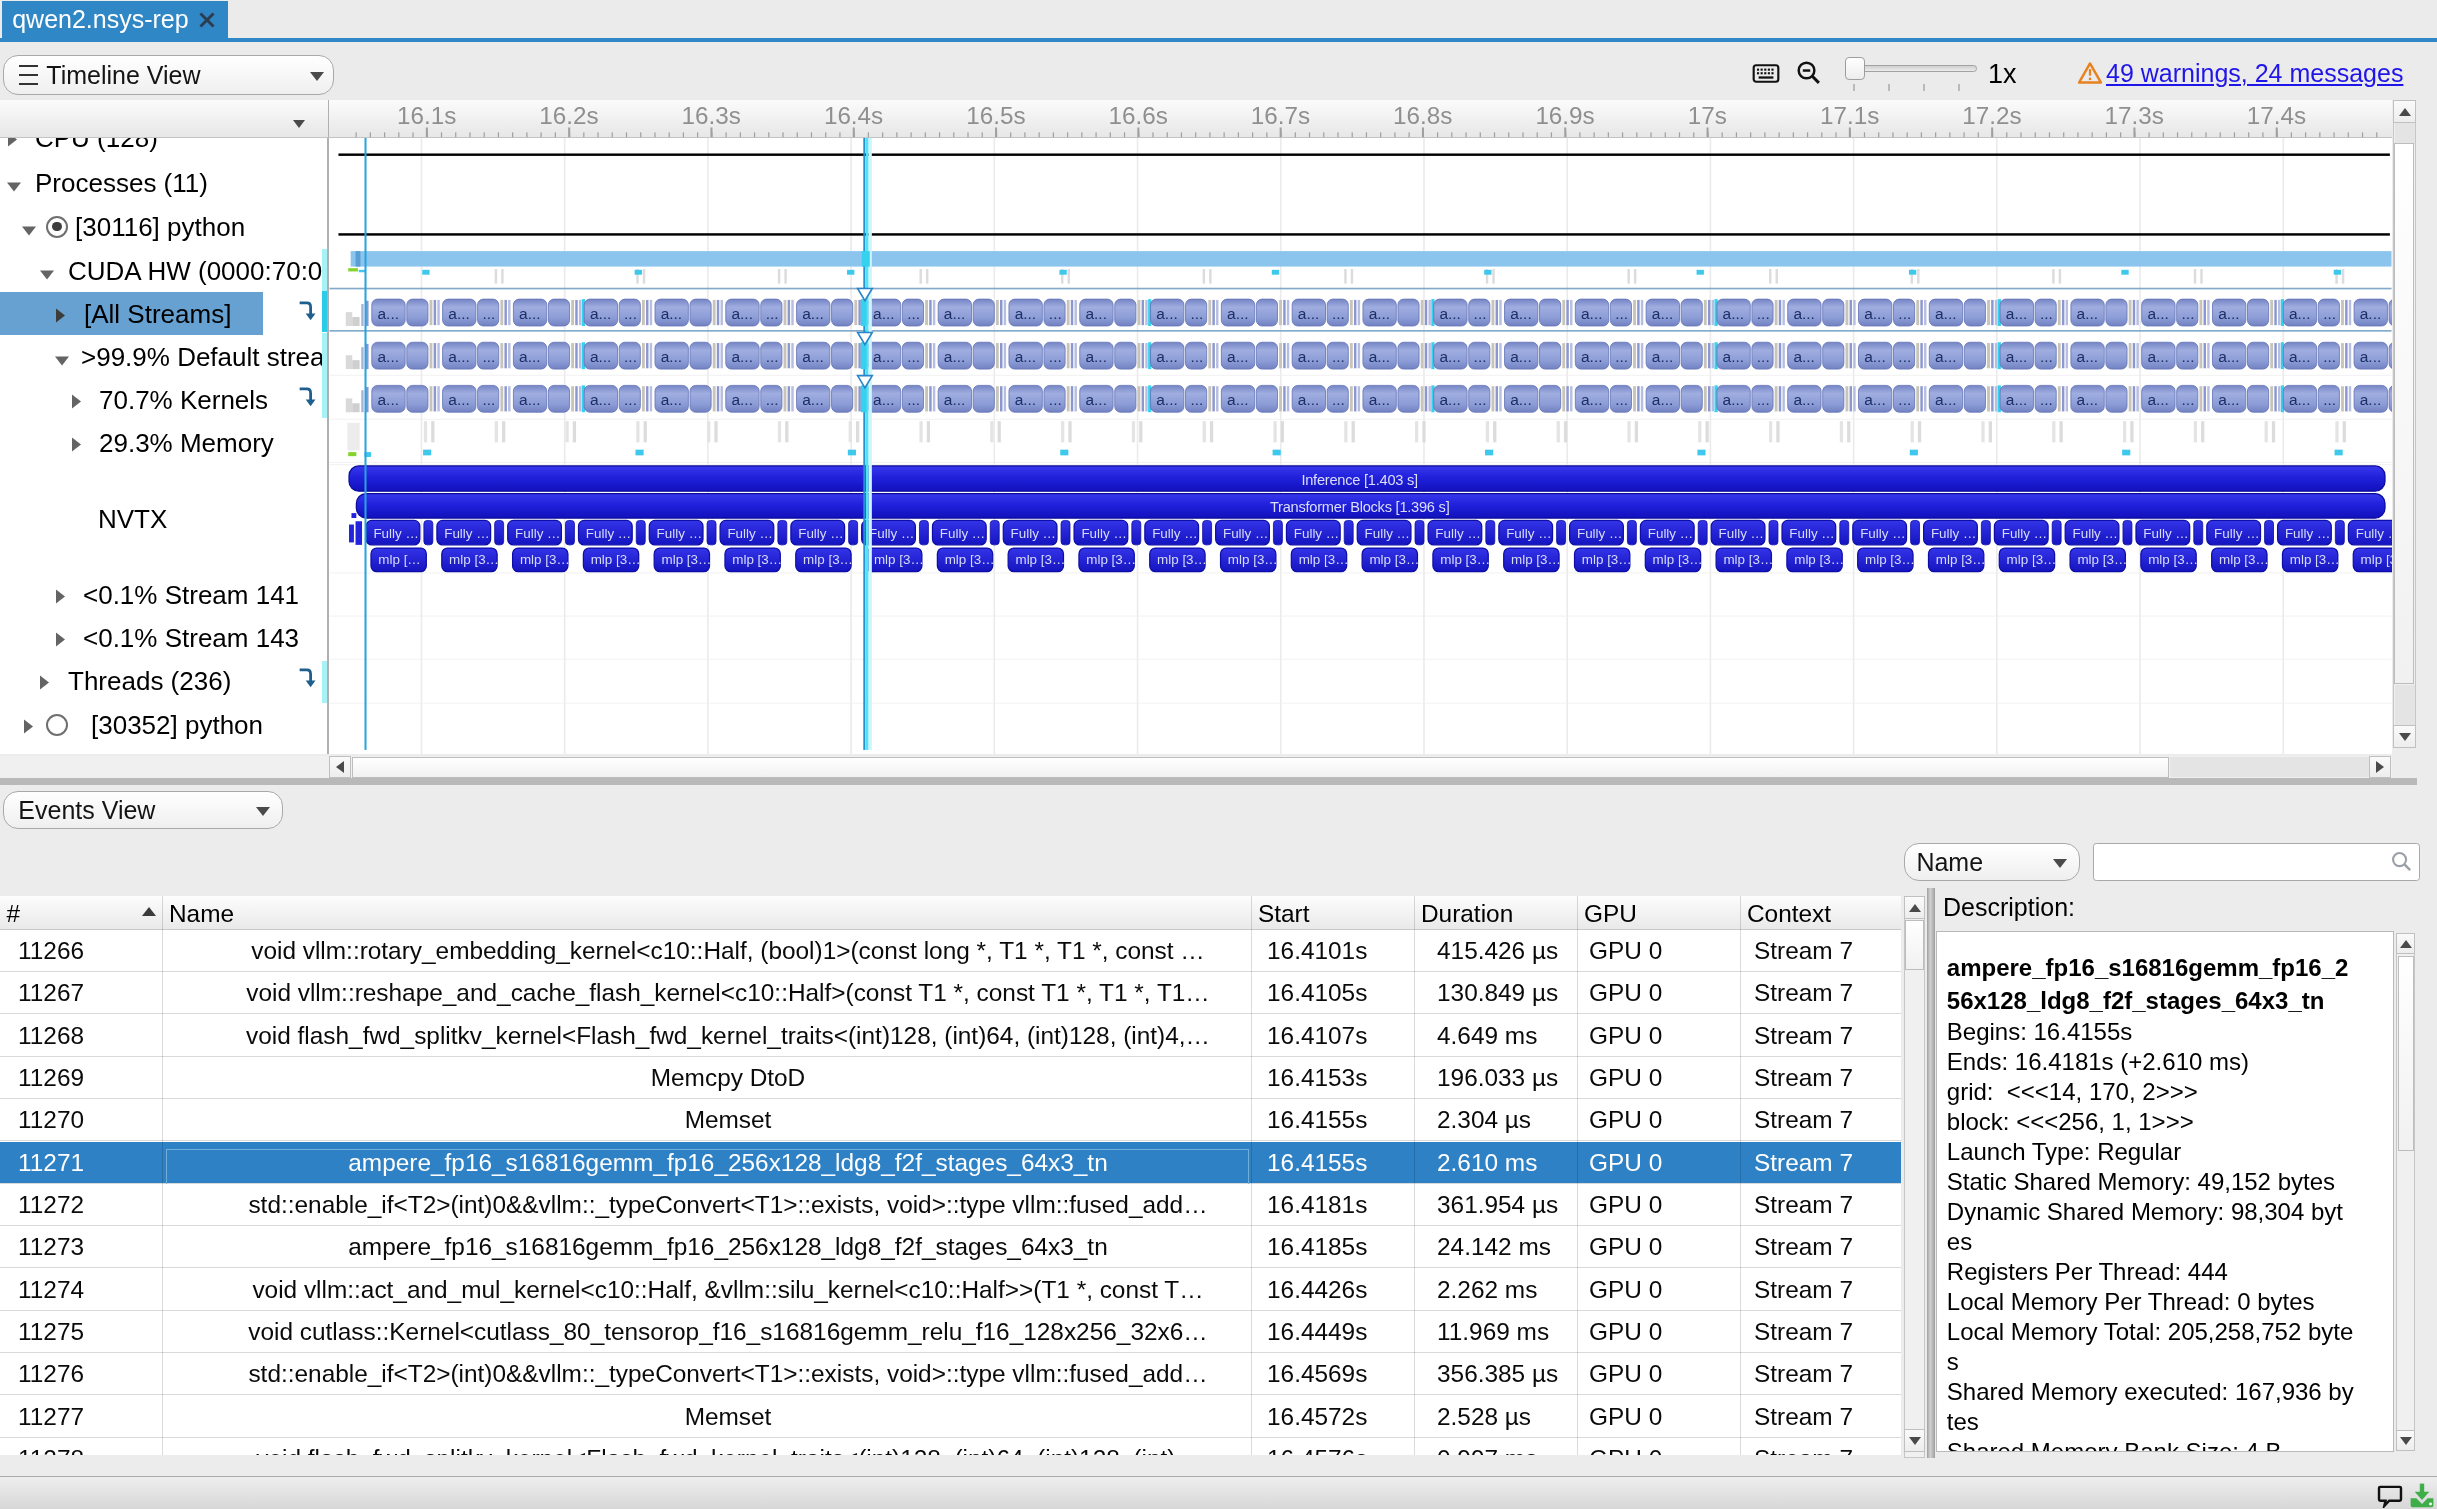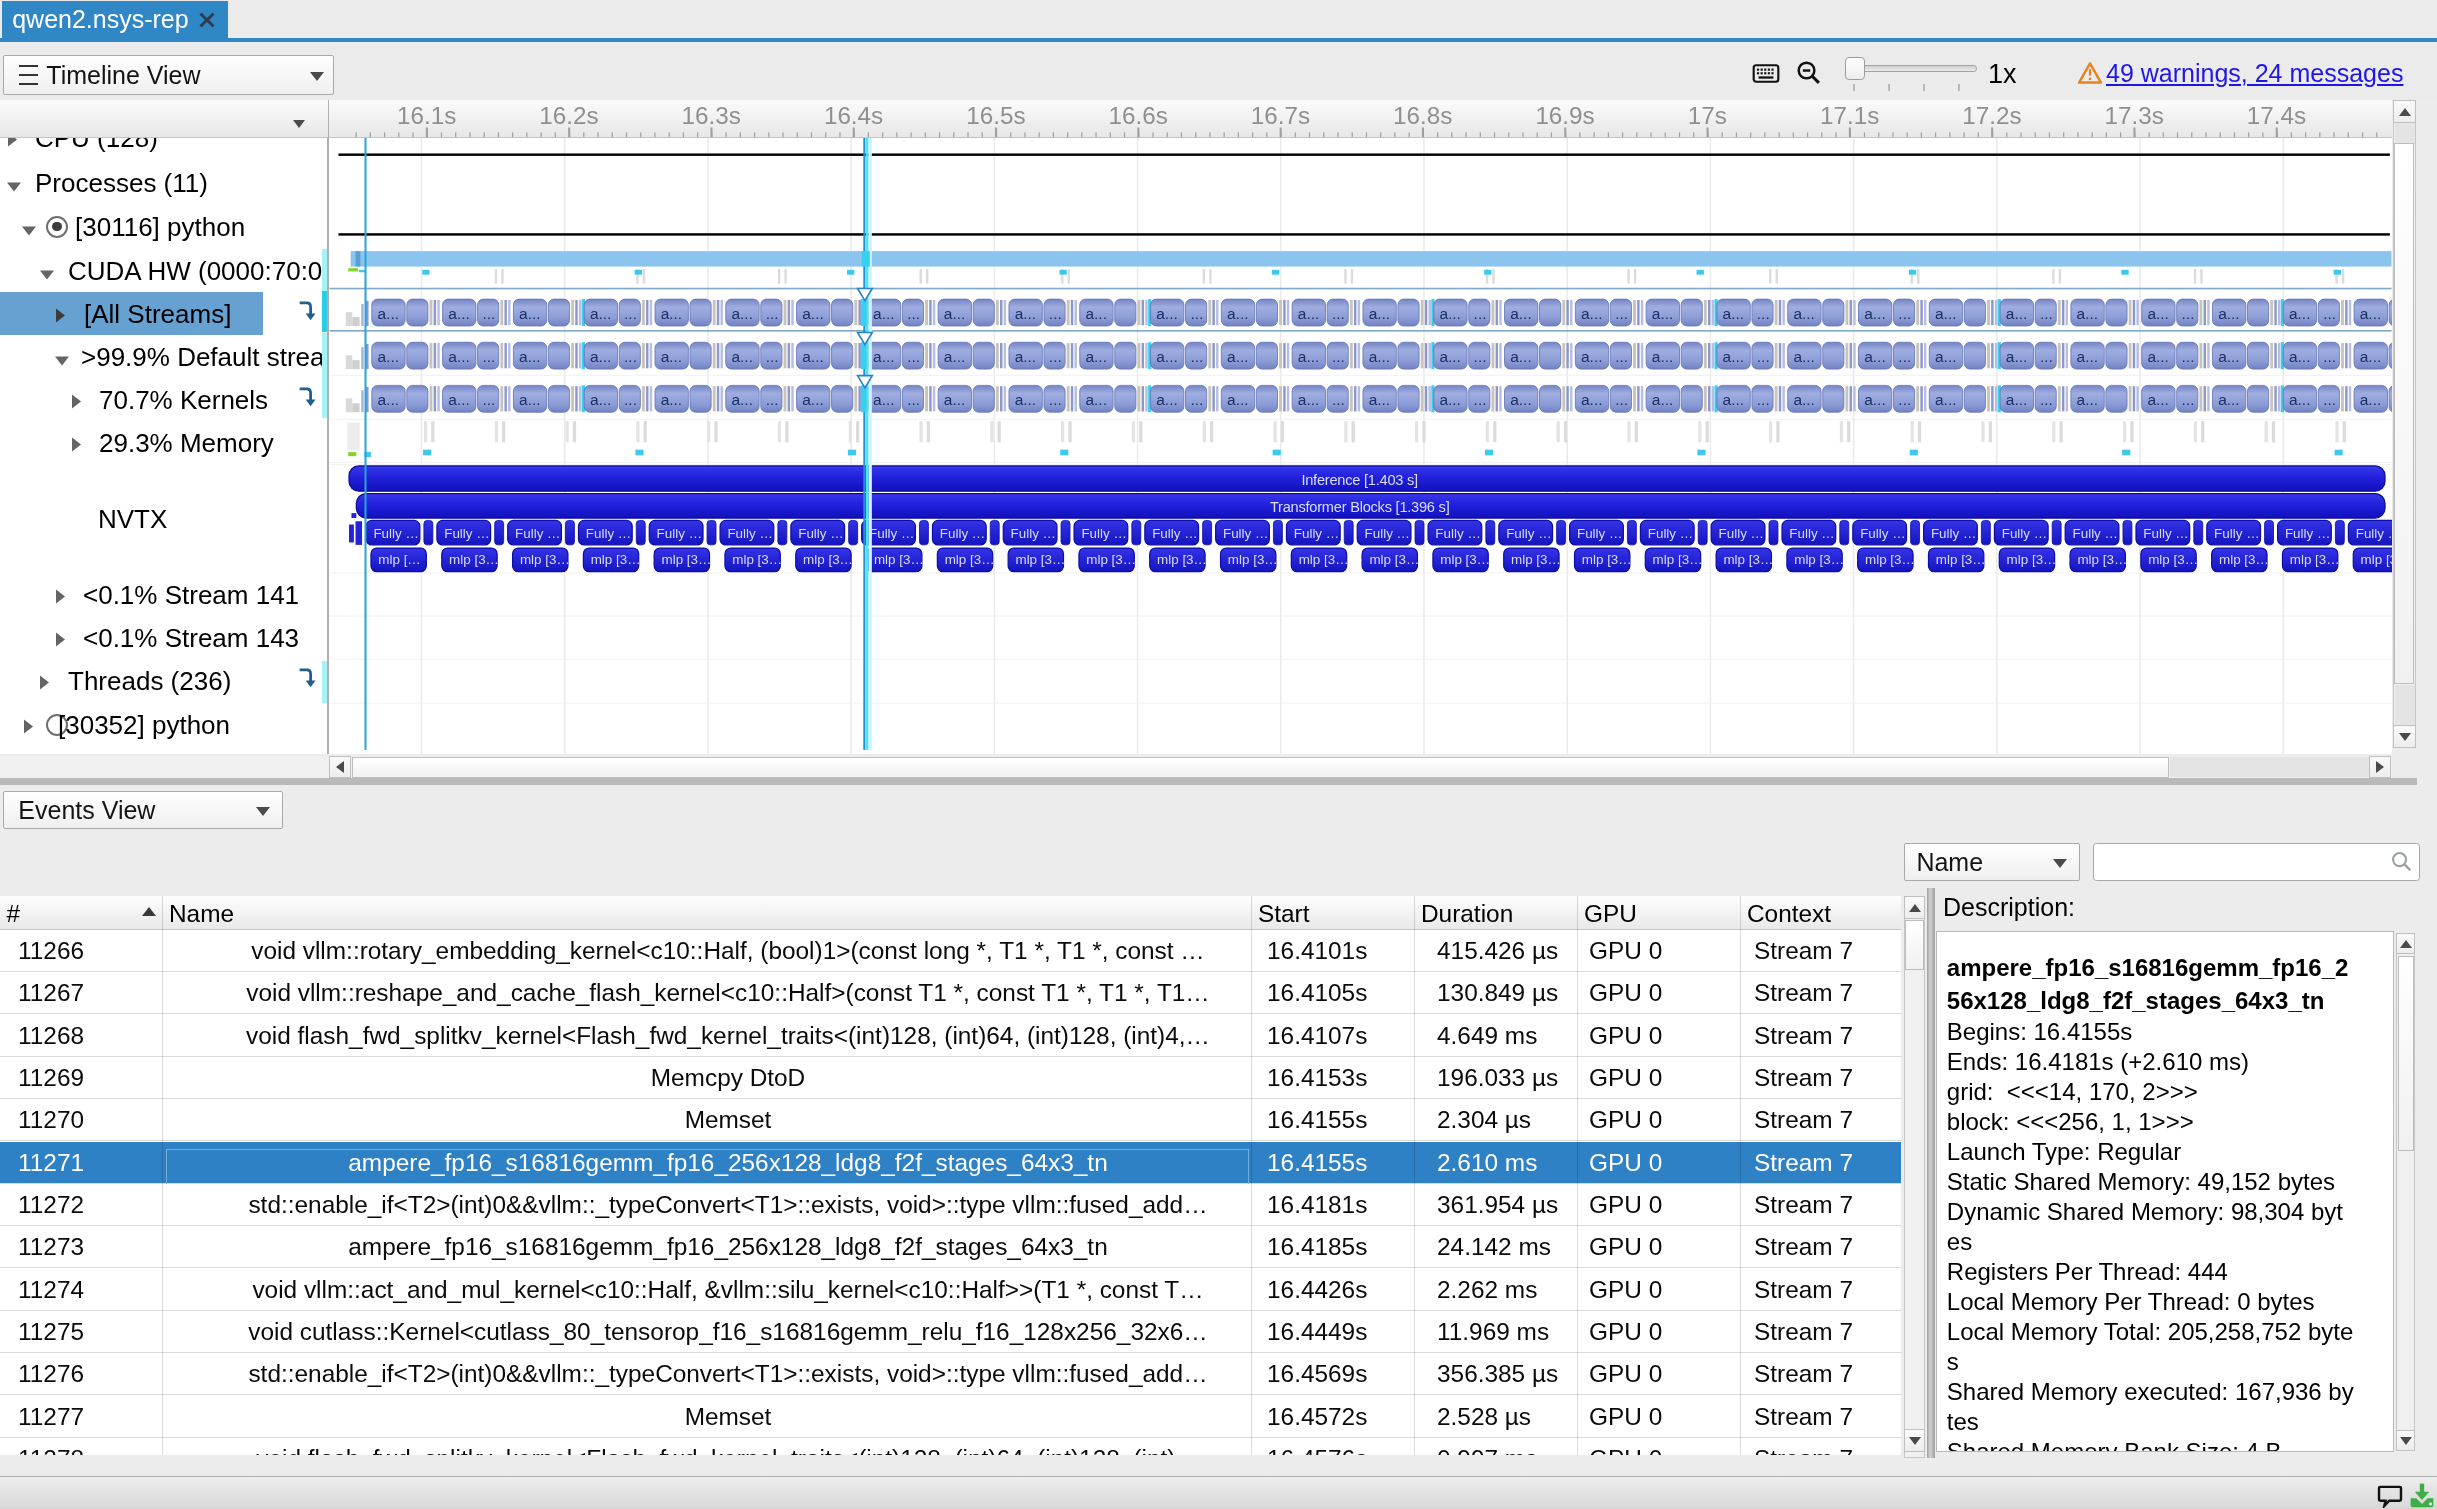--- a/index.html
+++ b/index.html
@@ -3,21 +3,21 @@
 * { margin:0; padding:0; box-sizing:border-box; }
 html,body { width:2438px; height:1510px; font-family:"Liberation Sans", sans-serif; background:#ececec; overflow:hidden; }
 .abs { position:absolute; }
 
 #tabbar { position:absolute; left:0; top:0; width:2438px; height:38px; background:#ebebeb; }
 #tab { position:absolute; left:1.6px; top:0.8px; width:226px; height:37px; background:#3087c6; color:#fff; font-size:25px; line-height:37px; padding-left:10.6px; }
 #tabx { position:absolute; left:196px; top:9.8px; width:18px; height:18px; }
 #tabline { position:absolute; left:0; top:38px; width:2438px; height:4.1px; background:#3087c6; }
 
 #toolbar { position:absolute; left:0; top:42px; width:2438px; height:58px; background:#ebebeb; }
-.combo { position:absolute; background:linear-gradient(#ffffff,#efefef); border:1.6px solid #a9a9a9; border-radius:2px; font-size:25px; color:#141414; }
+.combo { position:absolute; background:linear-gradient(#ffffff,#efefef); border:1.6px solid #a9a9a9; border-radius:15px; font-size:25px; color:#141414; }
 .combo .arr { position:absolute; width:0; height:0; border-left:7.3px solid transparent; border-right:7.3px solid transparent; border-top:9px solid #4a4a4a; }
 
 #lhead { position:absolute; left:0; top:100px; width:329px; height:38px; background:linear-gradient(#fbfbfb,#e7e7e7); border-right:1.6px solid #b0b0b0; border-bottom:1.6px solid #c4c4c4; }
 #ruler { position:absolute; left:329px; top:100px; width:2063px; height:38px; background:linear-gradient(#fbfbfb,#e7e7e7); border-bottom:1.6px solid #c4c4c4; }
 
 #tree { position:absolute; left:0; top:138px; width:327px; height:616px; background:#fff; overflow:hidden; }
 #tree .row { position:absolute; left:0; width:263px; font-size:26px; color:#000; }
 #tree .row .tx { position:absolute; top:50%; transform:translateY(-50%); white-space:nowrap; }
 #tree .row .ic { position:absolute; top:50%; transform:translateY(-50%); }
 #tree .selrow { background:#66a1d2; }
@@ -335,21 +335,21 @@
       <span style="left:40px" class="ic"><span class="tr" style="border-left-color:#646464"></span></span>
       <span class="tx" style="left:68px">Threads (236)</span>
       <span class="pin"><svg width="19.5" height="23" viewBox="0 0 24 28">
           <path d="M2 4 H11 Q15.5 4 15.5 9 V18" fill="none" stroke="#1f5f8e" stroke-width="3.4"></path>
           <polygon points="9.5,17 21.5,17 15.5,25.5" fill="#1f5f8e"></polygon>
         </svg></span>
     </div>
     <div class="row " style="top:565px;height:43px">
       <span style="left:23.6px" class="ic"><span class="tr" style="border-left-color:#646464"></span></span>
       <span class="radio" style="left:46px"></span>
-      <span class="tx" style="left:58px">[30352] python</span>
+      <span class="tx" style="left:91px">[30352] python</span>
     </div>
   </div>
 <div style="position:absolute;left:322px;top:249px;width:6.5px;height:42px;background:#a5f2f7"></div>
 <div style="position:absolute;left:322px;top:291px;width:6.5px;height:41px;background:#29cdea"></div>
 <div style="position:absolute;left:322px;top:333px;width:6.5px;height:43px;background:#a5f2f7"></div>
 <div style="position:absolute;left:322px;top:376px;width:6.5px;height:42px;background:#a5f2f7"></div>
 <div style="position:absolute;left:322px;top:661px;width:6.5px;height:42px;background:#a5f2f7"></div>
 <div id="treediv"></div>
 <div id="tl"><svg width="2063" height="616" viewBox="0 0 2534 757" font-family="Liberation Sans, sans-serif">
       <defs>

